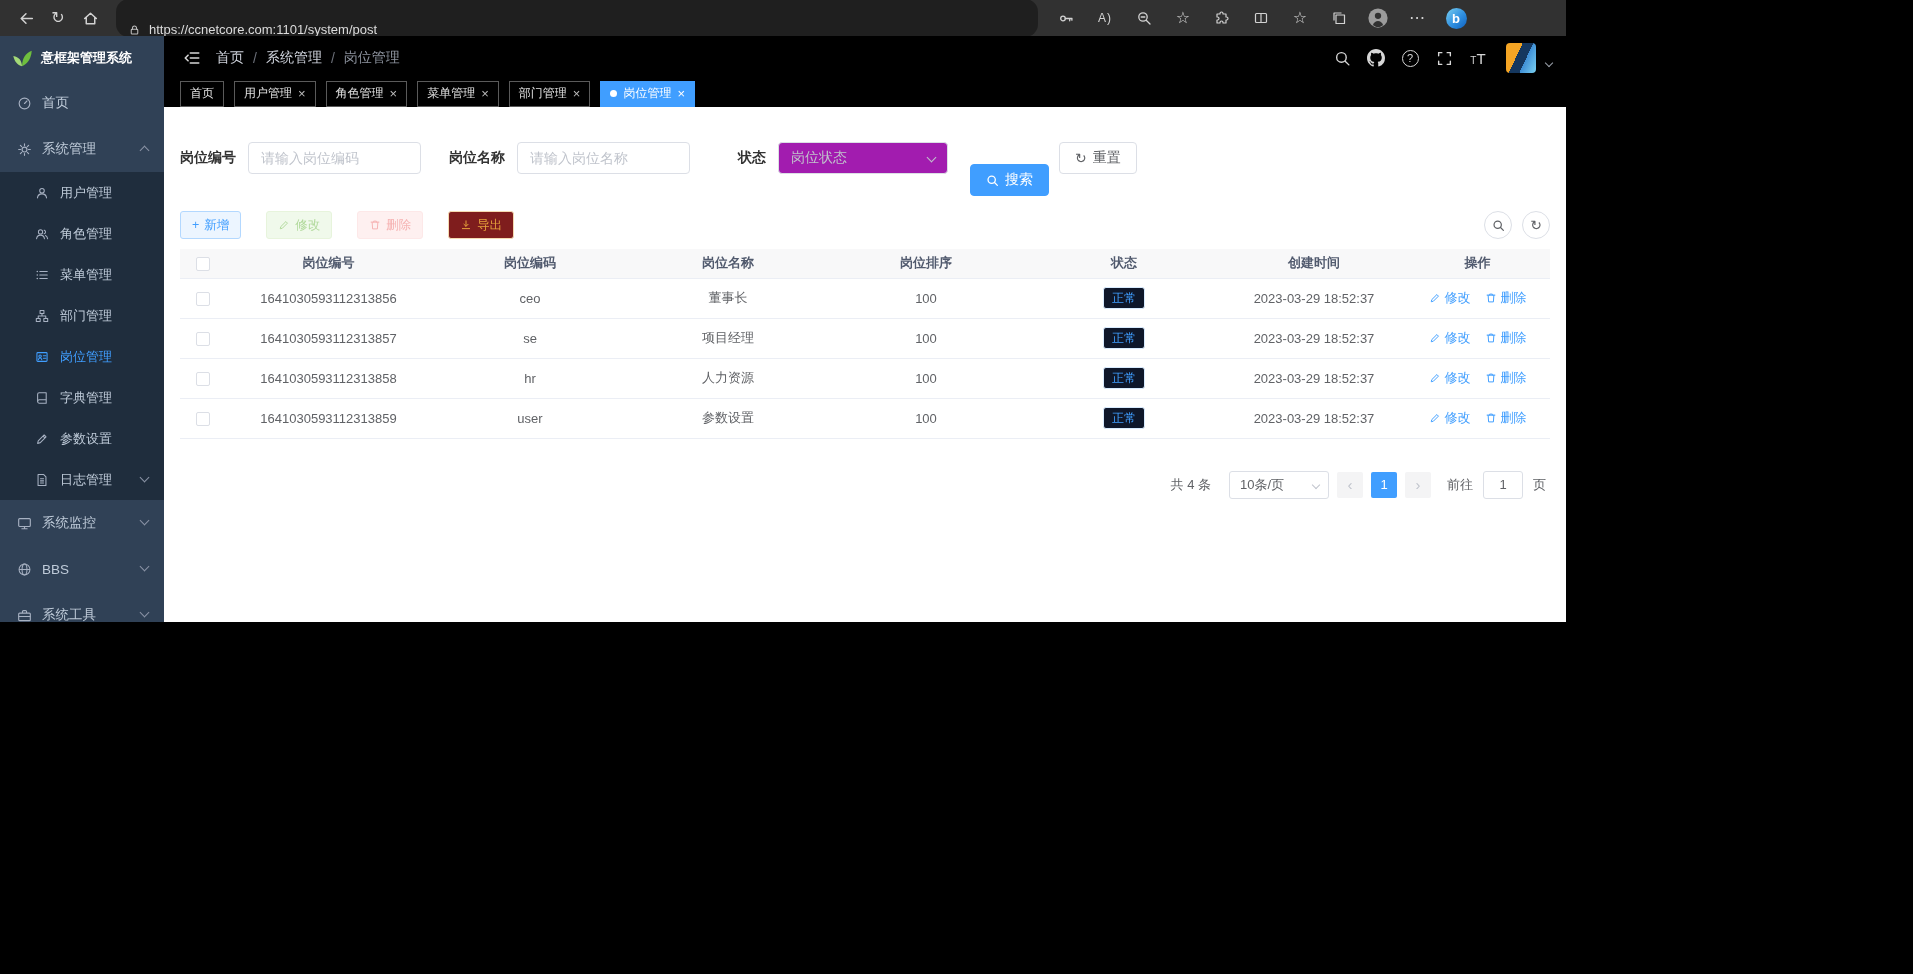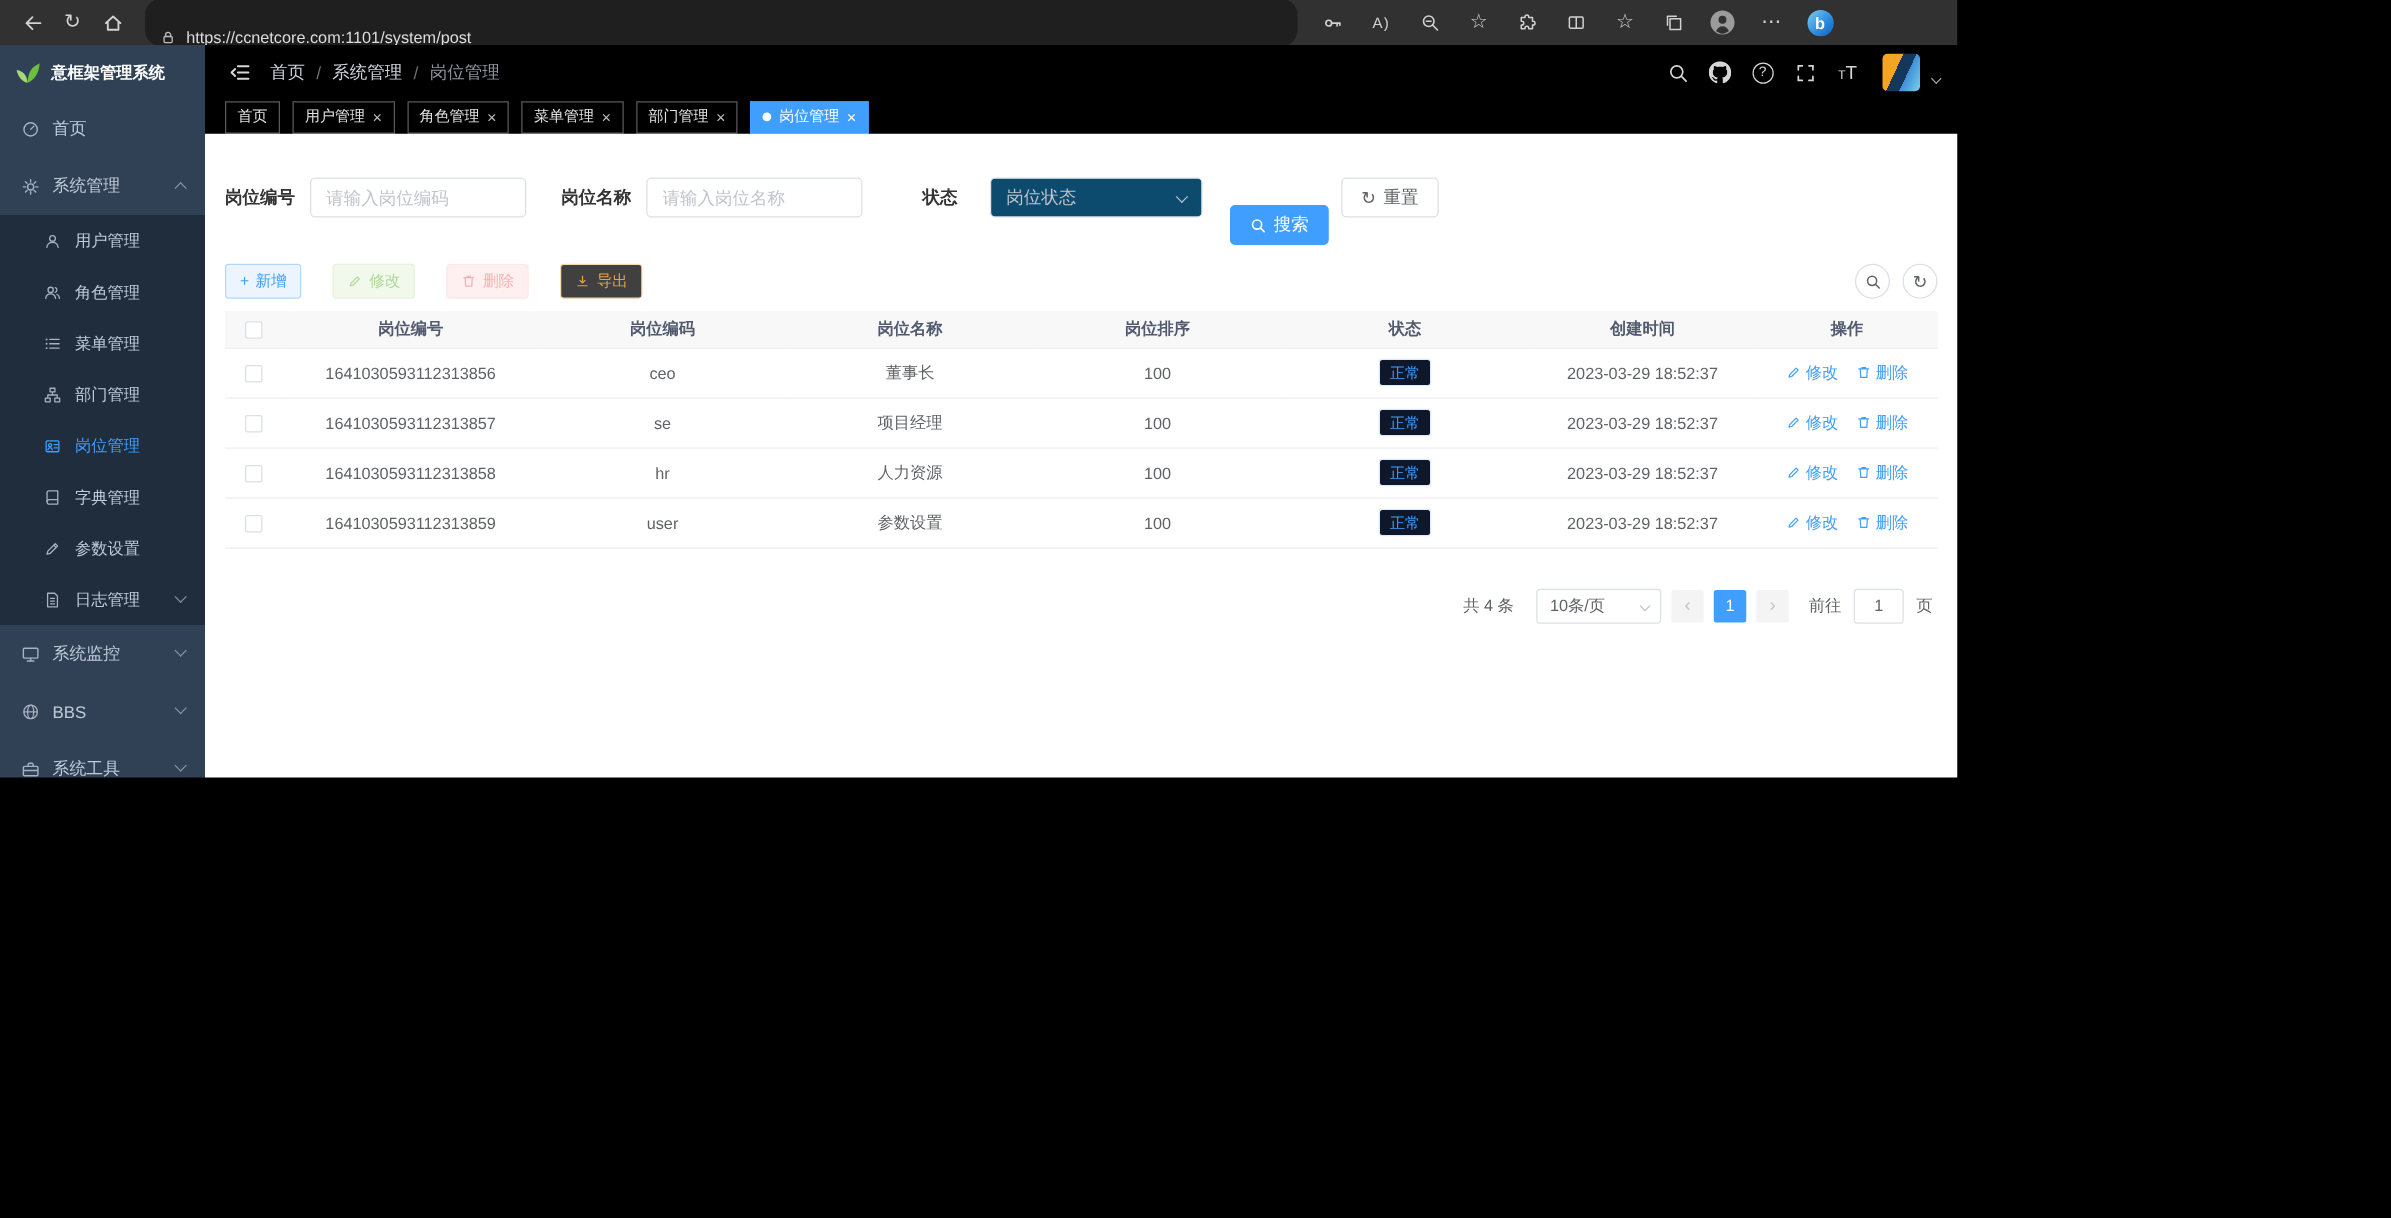--- a/index.html
+++ b/index.html
@@ -56,33 +56,33 @@
   .tab.active{background:#409eff;border-color:#409eff;color:#fff;}
   .tab.active .tab-close{color:#fff;}
   .tab-dot{width:7px;height:7px;border-radius:50%;background:#fff;flex:none;}
 
   
   .content{flex:1;background:#fff;padding:13px 16px;overflow:hidden;}
   .filter-row{display:flex;align-items:center;margin-bottom:15px;}
   .f-label{font-size:14px;font-weight:bold;color:#333;margin-right:12px;white-space:nowrap;}
   .inp{width:173px;height:32px;border:1px solid #dcdfe6;border-radius:4px;padding:0 12px;font-size:14px;color:#606266;outline:none;font-family:inherit;background:#fff;}
   .inp::placeholder{color:#c0c4cc;}
-  .sel{width:170px;height:32px;border:1px solid #dcdfe6;border-radius:4px;padding:0 28px 0 12px;font-size:14px;color:#c0c4cc;display:flex;align-items:center;position:relative;cursor:pointer;background:#0c4a6e;margin-left:14px;}
+  .sel{width:170px;height:32px;border:1px solid #dcdfe6;border-radius:4px;padding:0 28px 0 12px;font-size:14px;color:#c0c4cc;display:flex;align-items:center;position:relative;cursor:pointer;background:#a21caf;}
   .sel .sel-caret{position:absolute;right:12px;top:11px;width:7px;height:7px;border-right:1.4px solid #c0c4cc;border-bottom:1.4px solid #c0c4cc;transform:rotate(45deg);}
   .ml28{margin-left:28px;} .ml48{margin-left:48px;} .ml22{margin-left:22px;margin-top:44px;} .ml10{margin-left:10px;}
   .btn{height:32px;border-radius:4px;padding:0 15px;font-size:14px;display:inline-flex;align-items:center;gap:6px;cursor:pointer;border:1px solid transparent;font-family:inherit;white-space:nowrap;}
   .btn-primary{background:#409eff;color:#fff;border-color:#409eff;}
   .btn-default{background:#fff;color:#606266;border-color:#dcdfe6;}
 
   .toolbar-row{display:flex;align-items:center;margin-bottom:10px;}
   .tbtn{height:28px;border-radius:3px;padding:0 11px;font-size:12.5px;display:inline-flex;align-items:center;gap:5px;cursor:pointer;border:1px solid;margin-right:25px;white-space:nowrap;}
   .tbtn-add{background:#ecf5ff;border-color:#b3d8ff;color:#409eff;}
   .tbtn-edit{background:#f0f9eb;border-color:#e7f4dc;color:#b0d99a;cursor:not-allowed;}
   .tbtn-del{background:#fef0f0;border-color:#fde8e8;color:#f6b2b2;cursor:not-allowed;}
-  .tbtn-exp{background:#404040;border-color:#f5dab1;color:#e6a23c;}
+  .tbtn-exp{background:#7f1d1d;border-color:#f5dab1;color:#e6a23c;}
   .tool-right{margin-left:auto;display:flex;align-items:center;gap:10px;}
   .cir{width:28px;height:28px;border-radius:50%;border:1px solid #dcdfe6;background:#fff;display:flex;align-items:center;justify-content:center;color:#606266;cursor:pointer;}
 
   table{width:100%;border-collapse:collapse;table-layout:fixed;}
   thead th{background:#f8f8f9;height:29px;font-size:13px;font-weight:bold;color:#515a6e;border-bottom:1px solid #ebeef5;text-align:center;}
   tbody td{height:40px;font-size:13px;color:#606266;border-bottom:1px solid #ebeef5;text-align:center;}
   .cbx{display:inline-block;width:14px;height:14px;border:1px solid #dcdfe6;border-radius:2px;background:#fff;cursor:pointer;vertical-align:middle;}
   .tag{display:inline-block;height:22px;line-height:20px;padding:0 8px;background:#0f172a;border:1px solid #d9ecff;border-radius:3px;color:#409eff;font-size:12px;}
   .ops{display:flex;align-items:center;justify-content:center;gap:14px;}
   .op-link{display:inline-flex;align-items:center;gap:4px;color:#409eff;font-size:13px;cursor:pointer;text-decoration:none;}

